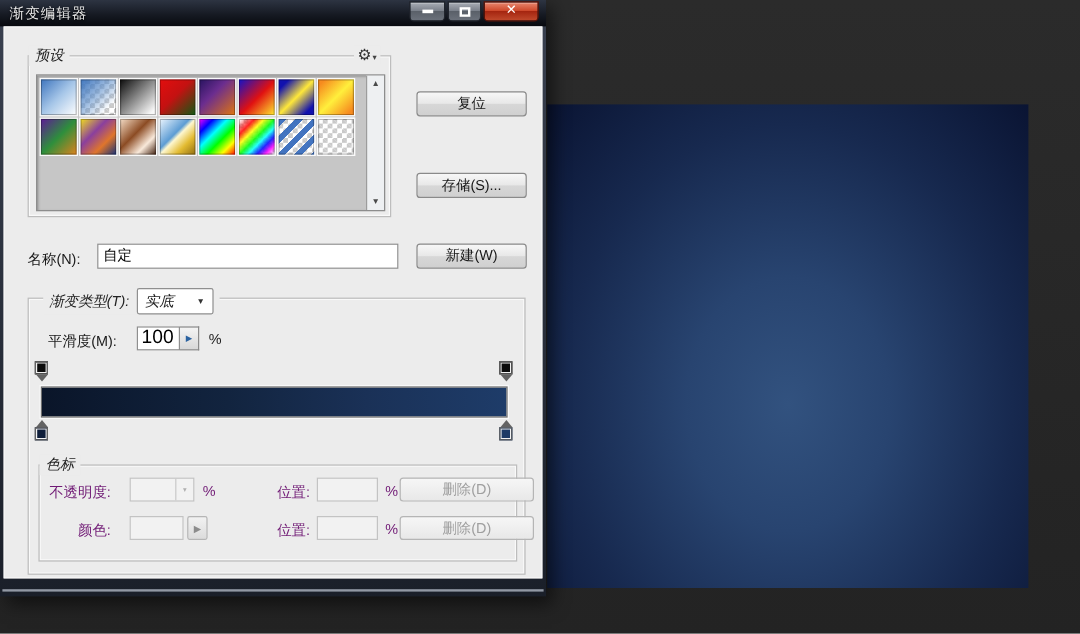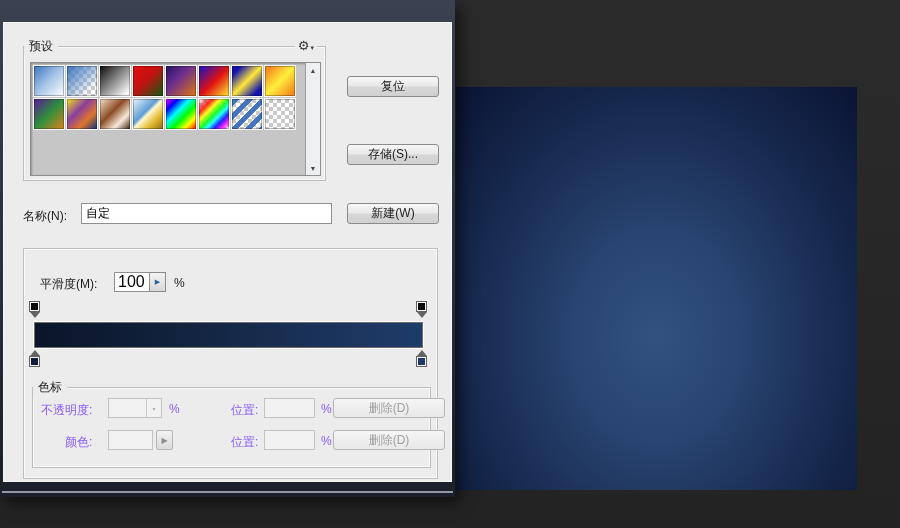--- a/index.html
+++ b/index.html
@@ -48,21 +48,21 @@
   .max-glyph { width:9px; height:8px; border:2px solid #fff; display:inline-block; background:transparent; }
   .min-glyph { width:9px; height:3px; background:#fff; display:inline-block; }
 
   .dlg-content {
     position:relative; width:449px; height:460px;
     background:#ececec; border:1px solid #f7f7f7;
   }
 
   
   .fset { position:absolute; border:1px solid #bdbdbd; box-shadow:0 0 0 1px rgba(255,255,255,.7) inset; }
-  .legend { position:absolute; top:-9px; background:#ececec; padding:0 5px; color:#222; white-space:nowrap; }
+  .legend { position:absolute; top:-9px; background:#ececec; padding:0 5px; color:#222; white-space:nowrap;font-style:italic; }
 
   
   .fset-presets { left:19px; top:23px; width:303px; height:135px; }
   .gear-wrap { position:absolute; top:-9px; right:8px; background:#ececec; padding:0 3px; color:#333; display:flex; align-items:center; gap:1px; }
   .gear { font-size:13px; }
   .gear-arrow { font-size:7px; color:#444; margin-top:4px; }
   .listbox {
     position:absolute; left:6px; top:15px; width:291px; height:114px;
     background:#c6c6c6; border:1px solid #8d8d8d; box-shadow:inset 1px 1px 2px rgba(0,0,0,.25);
   }
@@ -129,21 +129,21 @@
   .stop .sq { width:11px; height:11px; border:1px solid #636363; box-shadow:inset 0 0 0 1px #f2f2f2; }
   .tri-down { width:0; height:0; border-left:5px solid transparent; border-right:5px solid transparent; border-top:6px solid #636363; }
   .tri-up   { width:0; height:0; border-left:5px solid transparent; border-right:5px solid transparent; border-bottom:6px solid #636363; }
   .op-stop { top:52px; }
   .col-stop { top:101px; }
   .stop-l { left:4px; }
   .stop-r { left:391px; }
 
   
   .fset-stops { left:8px; top:138px; width:399px; height:81px; }
-  .dis { color:#8b5cf6; }
+  .dis { color:#701a75; }
   .dfield { position:absolute; height:20px; border:1px solid #c3c3c3; background:#f2f2f2; }
   .combo-arrow-part { position:absolute; right:0; top:0; bottom:0; width:15px; border-left:1px solid #c9c9c9; display:flex; align-items:center; justify-content:center; font-size:6px; color:#b0b0b0; }
   .dbtn {
     position:absolute; height:20px; width:112px;
     border:1px solid #b5b5b5; border-radius:3px;
     background:linear-gradient(#f6f6f6,#e8e8e8);
     display:flex; align-items:center; justify-content:center; color:#9f9f9f;
   }
   .picker-btn {
     position:absolute; left:123px; width:17px; height:20px;
@@ -152,20 +152,34 @@
   }
   .row1 { top:10px; } .row2 { top:42px; }
   .r1t { top:14px; } .r2t { top:46px; }
 </style>
 </head>
 <body>
 
 <div class="canvas" style="background: radial-gradient(at 50% 62%, rgb(50, 82, 127) 0%, rgb(40, 68, 112) 30%, rgb(23, 41, 79) 66%, rgb(10, 20, 51) 100%);"></div>
 
 <div class="dlg">
+  <div class="titlebar">
+    <span class="title-text">渐变编辑器</span>
+    <div class="winbtns">
+      <div class="winbtn min">
+          <span class="min-glyph"></span>
+        </div>
+      <div class="winbtn max">
+          <span class="max-glyph"></span>
+        </div>
+      <div class="winbtn close">
+          <span>✕</span>
+        </div>
+    </div>
+  </div>
 
   <div class="dlg-content">
 
     <div class="fset fset-presets">
       <span class="legend">预设</span>
       <span class="gear-wrap">
         <span class="gear">⚙</span>
         <span class="gear-arrow">▾</span>
       </span>
       <div class="listbox">
@@ -199,20 +213,27 @@
     </div>
 
     <div class="btn btn-reset">复位</div>
     <div class="btn btn-save">存储(S)...</div>
 
     <span class="lbl name-lbl">名称(N):</span>
     <input class="name-field" value="自定" style="">
     <div class="btn btn-new">新建(W)</div>
 
     <div class="fset fset-main">
+      <span class="legend type-legend">
+        <span>渐变类型(T):</span>
+        <span class="dropdown">
+          <span>实底</span>
+          <span class="dd-arrow">▼</span>
+        </span>
+      </span>
 
       <span class="lbl smooth-lbl">平滑度(M):</span>
       <input class="smooth-field" value="100" style="">
       <div class="smooth-spin">
           <span>▶</span>
         </div>
       <span class="lbl smooth-pct">%</span>
 
       <div class="stop op-stop stop-l">
         <div class="sq" style="background: rgb(12, 12, 12);"></div>

